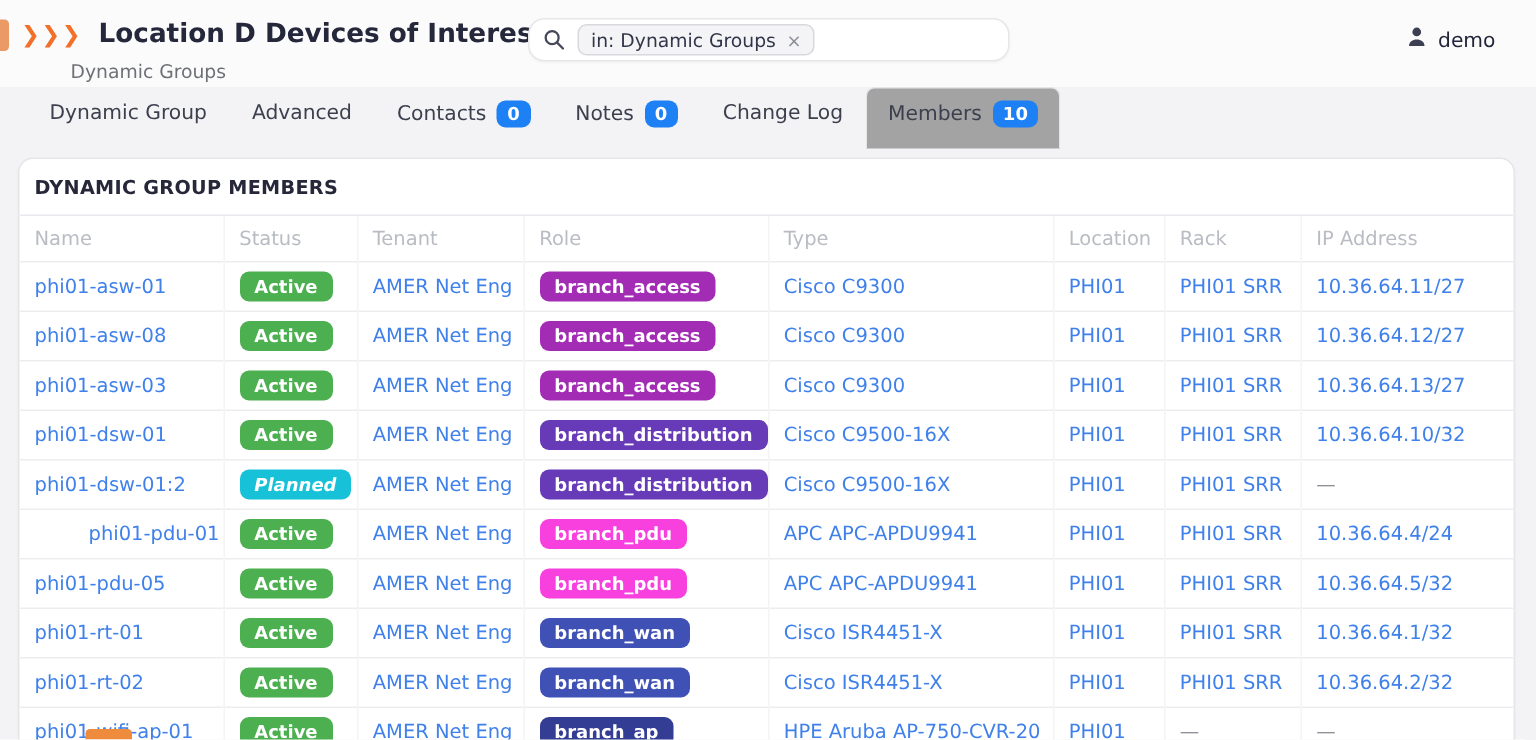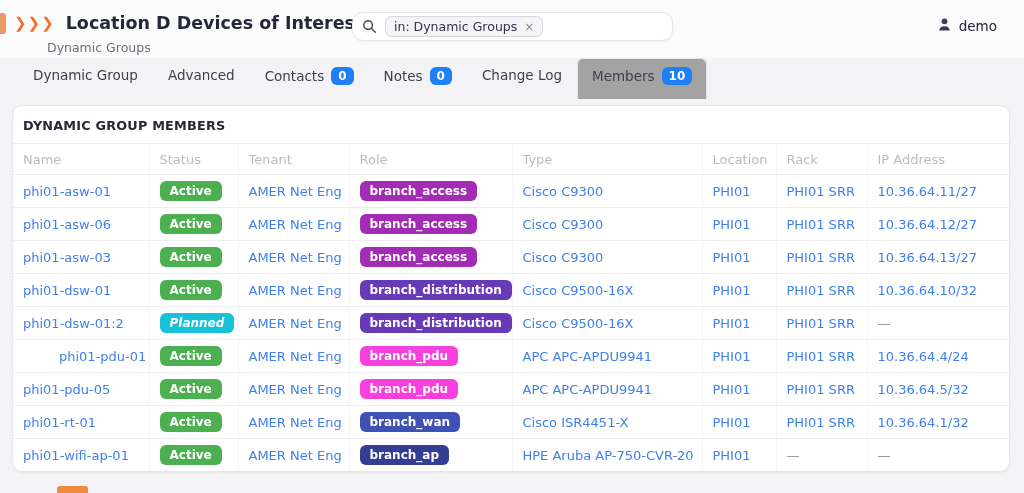--- a/index.html
+++ b/index.html
@@ -153,21 +153,21 @@
           <td><a class="cell-link" style="color: rgb(63, 128, 234);">phi01-asw-01</a></td>
           <td><span class="badge" style="background: rgb(76, 175, 80);">Active</span></td>
           <td><a class="cell-link" style="color: rgb(63, 128, 234);">AMER Net Eng</a></td>
           <td><span class="badge" style="background: rgb(163, 44, 181);">branch_access</span></td>
           <td><a class="cell-link" style="color: rgb(63, 128, 234);">Cisco C9300</a></td>
           <td><a class="cell-link" style="color: rgb(63, 128, 234);">PHI01</a></td>
           <td><a class="cell-link" style="color: rgb(63, 128, 234);">PHI01 SRR</a></td>
           <td><a class="cell-link" style="color: rgb(63, 128, 234);">10.36.64.11/27</a></td>
         </tr>
         <tr>
-          <td><a class="cell-link" style="color: rgb(63, 128, 234);">phi01-asw-06</a></td>
+          <td><a class="cell-link" style="color: rgb(63, 128, 234);">phi01-asw-08</a></td>
           <td><span class="badge" style="background: rgb(76, 175, 80);">Active</span></td>
           <td><a class="cell-link" style="color: rgb(63, 128, 234);">AMER Net Eng</a></td>
           <td><span class="badge" style="background: rgb(163, 44, 181);">branch_access</span></td>
           <td><a class="cell-link" style="color: rgb(63, 128, 234);">Cisco C9300</a></td>
           <td><a class="cell-link" style="color: rgb(63, 128, 234);">PHI01</a></td>
           <td><a class="cell-link" style="color: rgb(63, 128, 234);">PHI01 SRR</a></td>
           <td><a class="cell-link" style="color: rgb(63, 128, 234);">10.36.64.12/27</a></td>
         </tr>
         <tr>
           <td><a class="cell-link" style="color: rgb(63, 128, 234);">phi01-asw-03</a></td>
@@ -221,20 +221,30 @@
         </tr>
         <tr>
           <td><a class="cell-link" style="color: rgb(63, 128, 234);">phi01-rt-01</a></td>
           <td><span class="badge" style="background: rgb(76, 175, 80);">Active</span></td>
           <td><a class="cell-link" style="color: rgb(63, 128, 234);">AMER Net Eng</a></td>
           <td><span class="badge" style="background: rgb(63, 81, 181);">branch_wan</span></td>
           <td><a class="cell-link" style="color: rgb(63, 128, 234);">Cisco ISR4451-X</a></td>
           <td><a class="cell-link" style="color: rgb(63, 128, 234);">PHI01</a></td>
           <td><a class="cell-link" style="color: rgb(63, 128, 234);">PHI01 SRR</a></td>
           <td><a class="cell-link" style="color: rgb(63, 128, 234);">10.36.64.1/32</a></td>
+        </tr>
+        <tr>
+          <td><a class="cell-link" style="color: rgb(63, 128, 234);">phi01-rt-02</a></td>
+          <td><span class="badge" style="background: rgb(76, 175, 80);">Active</span></td>
+          <td><a class="cell-link" style="color: rgb(63, 128, 234);">AMER Net Eng</a></td>
+          <td><span class="badge" style="background: rgb(63, 81, 181);">branch_wan</span></td>
+          <td><a class="cell-link" style="color: rgb(63, 128, 234);">Cisco ISR4451-X</a></td>
+          <td><a class="cell-link" style="color: rgb(63, 128, 234);">PHI01</a></td>
+          <td><a class="cell-link" style="color: rgb(63, 128, 234);">PHI01 SRR</a></td>
+          <td><a class="cell-link" style="color: rgb(63, 128, 234);">10.36.64.2/32</a></td>
         </tr>
         <tr>
           <td><a class="cell-link" style="color: rgb(63, 128, 234);">phi01-wifi-ap-01</a></td>
           <td><span class="badge" style="background: rgb(76, 175, 80);">Active</span></td>
           <td><a class="cell-link" style="color: rgb(63, 128, 234);">AMER Net Eng</a></td>
           <td><span class="badge" style="background: rgb(52, 61, 148);">branch_ap</span></td>
           <td><a class="cell-link" style="color: rgb(63, 128, 234);">HPE Aruba AP-750-CVR-20</a></td>
           <td><a class="cell-link" style="color: rgb(63, 128, 234);">PHI01</a></td>
           <td><span class="dash">—</span></td>
           <td><span class="dash">—</span></td>

